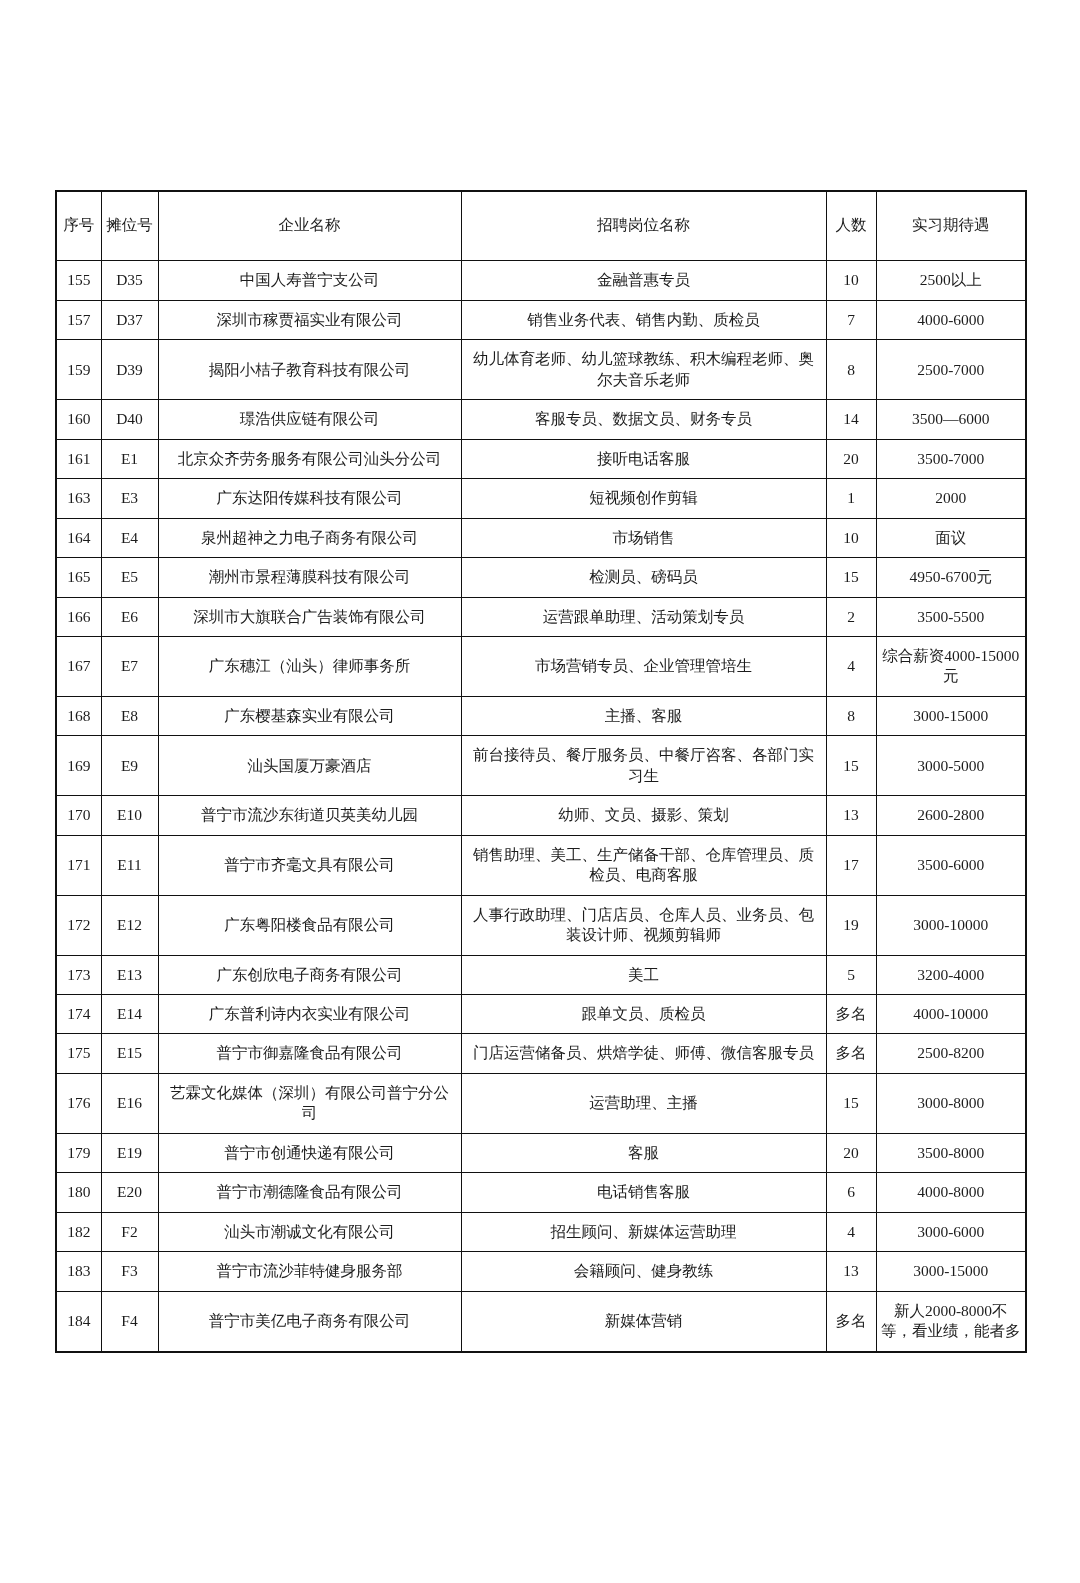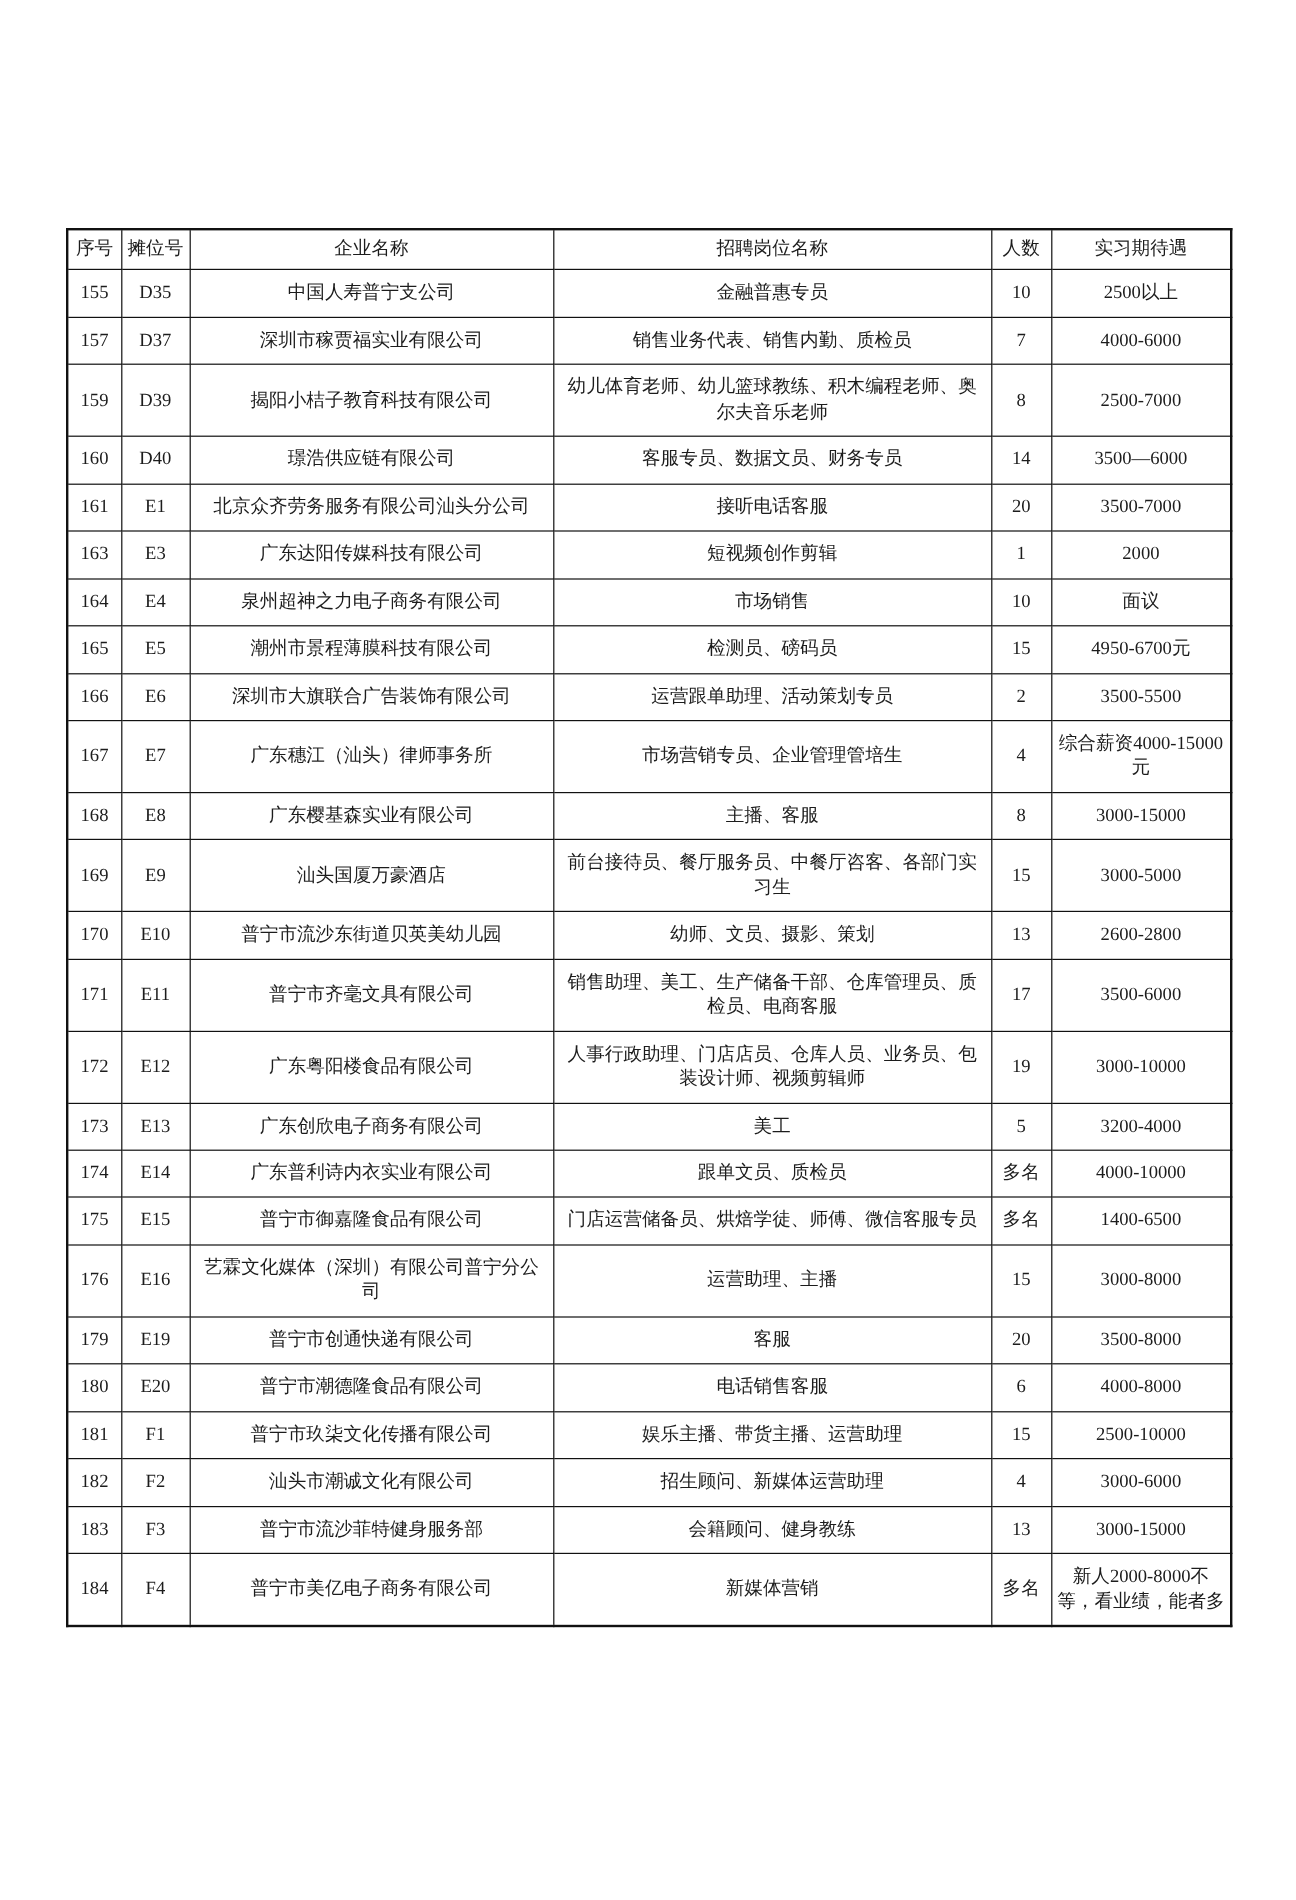--- a/index.html
+++ b/index.html
@@ -31,21 +31,21 @@
     border: 1px solid #111;
     font-size: 15.5px;
     line-height: 1.32;
     text-align: center;
     vertical-align: middle;
     padding: 9px 4px;
     font-weight: normal;
     word-break: break-all;
   }
   table.jobs th {
-    padding: 6px 2px;
+    padding: 24px 2px;
     font-family: Liberation Mono, monospace;
   }
   col.c-seq   { width: 45px; }
   col.c-booth { width: 57px; }
   col.c-comp  { width: 303px; }
   col.c-pos   { width: 365px; }
   col.c-num   { width: 50px; }
   col.c-sal   { width: 150px; }
 </style>
 </head>
@@ -207,21 +207,21 @@
           <td>跟单文员、质检员</td>
           <td>多名</td>
           <td>4000-10000</td>
         </tr>
         <tr>
           <td>175</td>
           <td>E15</td>
           <td>普宁市御嘉隆食品有限公司</td>
           <td>门店运营储备员、烘焙学徒、师傅、微信客服专员</td>
           <td>多名</td>
-          <td>1400-6500</td>
+          <td>2500-8200</td>
         </tr>
         <tr>
           <td>176</td>
           <td>E16</td>
           <td>艺霖文化媒体（深圳）有限公司普宁分公司</td>
           <td>运营助理、主播</td>
           <td>15</td>
           <td>3000-8000</td>
         </tr>
         <tr>
@@ -234,28 +234,20 @@
         </tr>
         <tr>
           <td>180</td>
           <td>E20</td>
           <td>普宁市潮德隆食品有限公司</td>
           <td>电话销售客服</td>
           <td>6</td>
           <td>4000-8000</td>
         </tr>
         <tr>
-          <td>181</td>
-          <td>F1</td>
-          <td>普宁市玖柒文化传播有限公司</td>
-          <td>娱乐主播、带货主播、运营助理</td>
-          <td>15</td>
-          <td>2500-10000</td>
-        </tr>
-        <tr>
           <td>182</td>
           <td>F2</td>
           <td>汕头市潮诚文化有限公司</td>
           <td>招生顾问、新媒体运营助理</td>
           <td>4</td>
           <td>3000-6000</td>
         </tr>
         <tr>
           <td>183</td>
           <td>F3</td>

